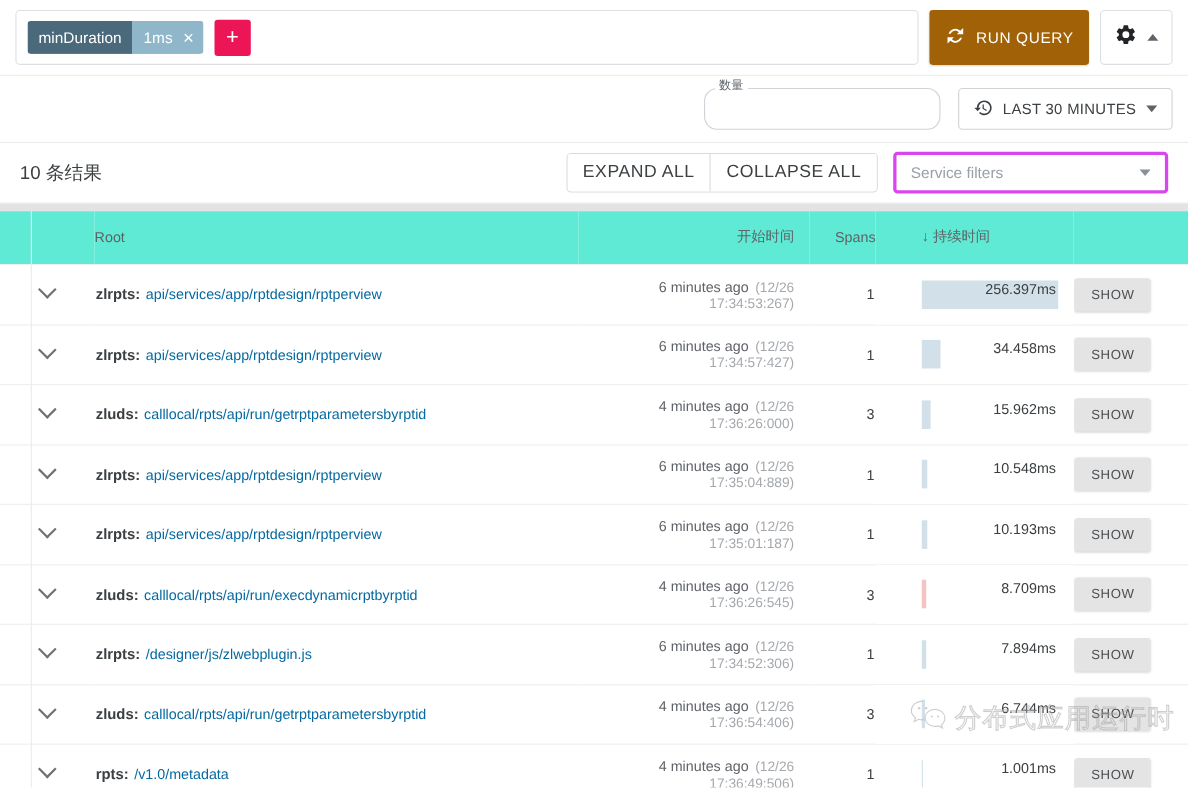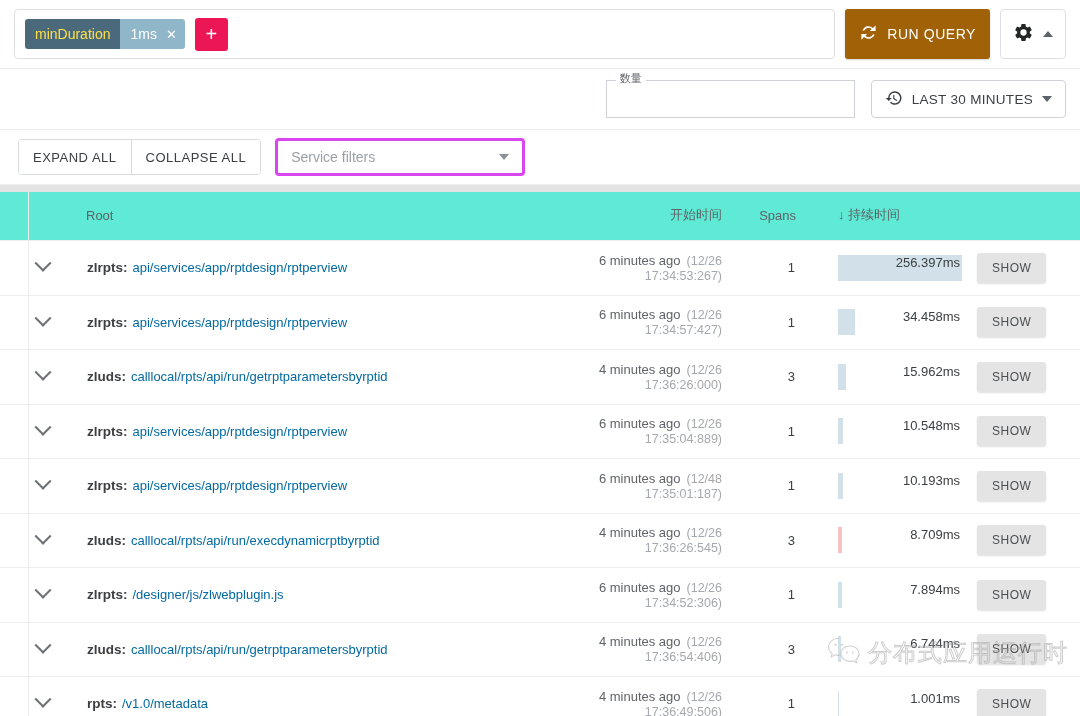--- a/index.html
+++ b/index.html
@@ -38,21 +38,21 @@
     display:flex;
     align-items:center;
     height:30px;
     border-radius:3px;
     overflow:hidden;
     font-size:14px;
     line-height:1;
   }
   .chip-key {
     background:#4a697a;
-    color:#fde047;
+    color:#ffffff;
     padding:0 10px;
     height:100%;
     display:flex;
     align-items:center;
     font-size:14px;
   }
   .chip-val {
     background:#90b6c9;
     color:#fff;
     padding:0 8px 0 10px;
@@ -119,24 +119,24 @@
     border-bottom:1px solid #e8eaed;
     display:flex;
     align-items:center;
     justify-content:flex-end;
     padding:0 14px;
     gap:16px;
     background:#fff;
   }
   .outlined-field {
     position:relative;
-    width:249px;
+    width:215px;
     height:38px;
     border:1px solid #cfd3d7;
-    border-radius:0;
+    border-radius:12px;
     display:flex; align-items:center;
     padding:0 30px;
   }
   .outlined-field .legend {
     position:absolute;
     top:-8px; left:9px;
     background:#fff;
     padding:0 4px;
     font-size:11px;
     color:#5f6368;
@@ -188,21 +188,21 @@
   .btn-group {
     display:flex;
     border:1px solid #d8dbde;
     border-radius:4px;
     overflow:hidden;
     height:36px;
   }
   .btn-group button {
     background:#fff;
     border:none;
-    font-size:13px;
+    font-size:16px;
     letter-spacing:.5px;
     color:#3c4043;
     padding:0 14px;
     cursor:pointer;
     font-family:inherit;
   }
   .btn-group button + button { border-left:1px solid #d8dbde; }
   .service-filter {
     width:250px; height:38px;
     border:3px solid #d946ef;
@@ -403,20 +403,21 @@
         <path d="M13 3a9 9 0 0 0-9 9H1l3.9 3.9.07.14L9 12H6a7 7 0 1 1 2.05 4.95l-1.42 1.42A9 9 0 1 0 13 3z"></path>
         <path d="M12.5 8H11v5.25l4.5 2.67.75-1.23-3.75-2.22z"></path>
       </svg>
     </span>
     <span>LAST 30 MINUTES</span>
     <span class="chev-down"></span>
   </div>
 </div>
 
 <div class="results-bar">
+  <div class="results-count">10 条结果</div>
   <div class="btn-group">
     <button>EXPAND ALL</button>
     <button>COLLAPSE ALL</button>
   </div>
   <div class="service-filter">
     <span>Service filters</span>
     <span class="tri-down"></span>
   </div>
 </div>
 
@@ -486,21 +487,21 @@
             <div class="dur-inner">
               <div class="dur-bar" style="width:4.1%"></div>
               <span class="dur-label">10.548ms</span>
             </div>
           </td>
           <td class="show-cell"><button class="show-btn">SHOW</button></td>
         </tr>
         <tr>
           <td class="toggle-cell"><span class="chev"></span></td>
           <td><span class="svc">zlrpts:</span><span class="op">api/services/app/rptdesign/rptperview</span></td>
-          <td class="c-start"><span class="rel-time">6 minutes ago</span><span class="abs-time">(12/48 17:35:01:187)</span></td>
+          <td class="c-start"><span class="rel-time">6 minutes ago</span><span class="abs-time">(12/26 17:35:01:187)</span></td>
           <td class="spans-cell">1</td>
           <td class="dur-cell">
             <div class="dur-inner">
               <div class="dur-bar" style="width:4%"></div>
               <span class="dur-label">10.193ms</span>
             </div>
           </td>
           <td class="show-cell"><button class="show-btn">SHOW</button></td>
         </tr>
         <tr>

